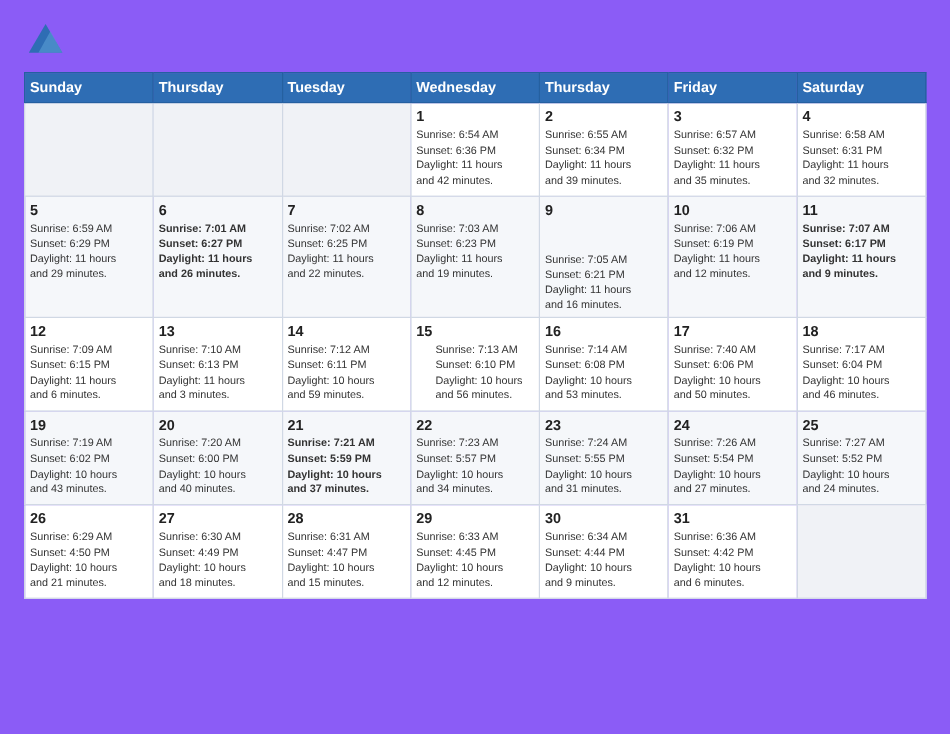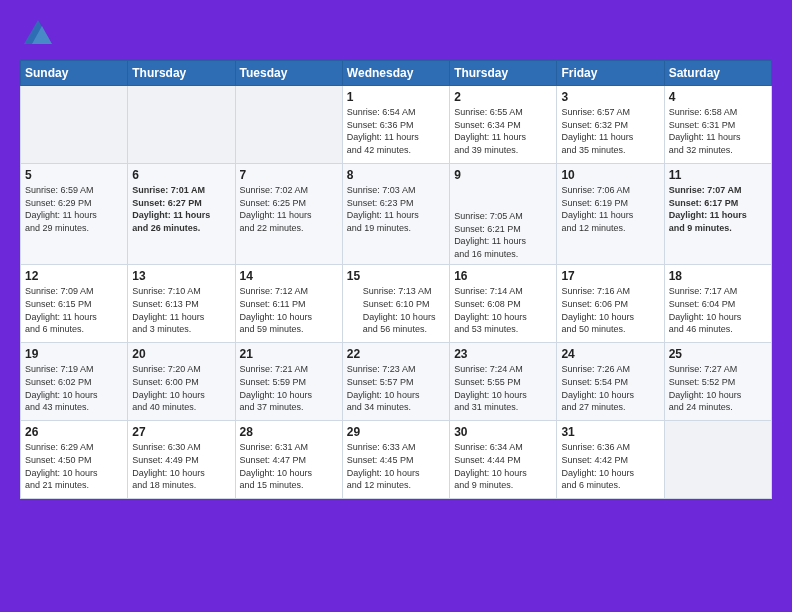--- a/index.html
+++ b/index.html
@@ -6,21 +6,21 @@
     body {
       font-family: Arial, sans-serif;
       background: #fff;
       width: 792px;
       height: 612px;
       overflow: hidden;
     }
     .page {
       width: 792px;
       height: 612px;
-      background: #6d28d9;
+      background: #8b5cf6;
       padding: 16px 20px 10px 20px;
     }
     .header {
       display: flex;
       justify-content: space-between;
       align-items: flex-start;
       margin-bottom: 8px;
     }
     .logo {
       display: flex;
@@ -241,21 +241,21 @@
           </td>
           <td>
             <span class="day-num">16</span>
             <div class="day-info" style="white-space: pre-line;">Sunrise: 7:14 AM
 Sunset: 6:08 PM
 Daylight: 10 hours
 and 53 minutes.</div>
           </td>
           <td>
             <span class="day-num">17</span>
-            <div class="day-info" style="white-space: pre-line;">Sunrise: 7:16 AM
+            <div class="day-info" style="white-space: pre-line;">Sunrise: 7:40 AM
 Sunset: 6:06 PM
 Daylight: 10 hours
 and 50 minutes.</div>
           </td>
           <td>
             <span class="day-num">18</span>
             <div class="day-info" style="white-space: pre-line;">Sunrise: 7:17 AM
 Sunset: 6:04 PM
 Daylight: 10 hours
 and 46 minutes.</div>
@@ -271,21 +271,21 @@
           </td>
           <td>
             <span class="day-num">20</span>
             <div class="day-info" style="white-space: pre-line;">Sunrise: 7:20 AM
 Sunset: 6:00 PM
 Daylight: 10 hours
 and 40 minutes.</div>
           </td>
           <td>
             <span class="day-num">21</span>
-            <div class="day-info" style="white-space: pre-line;">Sunrise: 7:21 AM
+            <div class="day-info" style="white-space: pre-line; font-weight: bold;">Sunrise: 7:21 AM
 Sunset: 5:59 PM
 Daylight: 10 hours
 and 37 minutes.</div>
           </td>
           <td>
             <span class="day-num">22</span>
             <div class="day-info" style="white-space: pre-line;">Sunrise: 7:23 AM
 Sunset: 5:57 PM
 Daylight: 10 hours
 and 34 minutes.</div>

